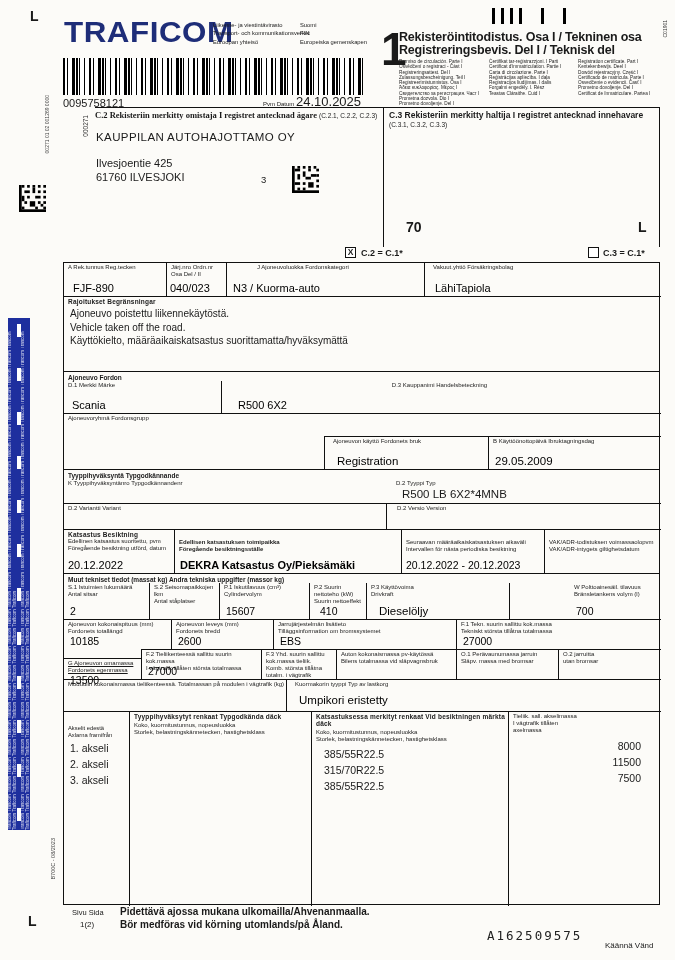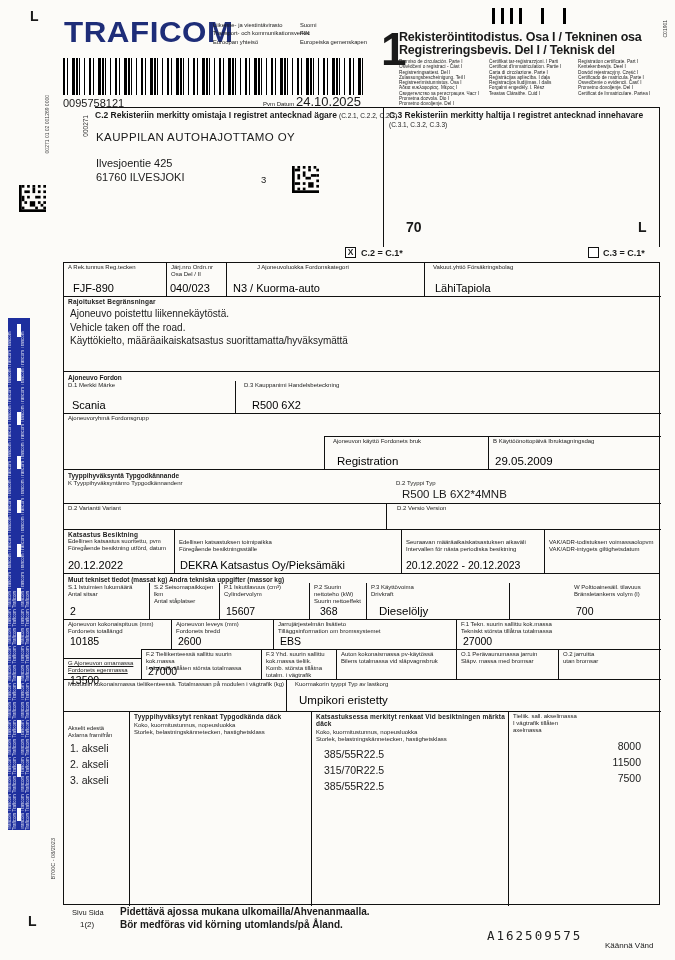--- a/index.html
+++ b/index.html
@@ -102,21 +102,21 @@
       <rect x="6" y="4" width="2" height="1" fill="#000"></rect>
     <rect x="2" y="6" width="1" height="1" fill="#000"></rect>
       <rect x="4" y="6" width="2" height="2" fill="#000"></rect>
       <rect x="7" y="6" width="1" height="1" fill="#000"></rect>
     <rect x="1" y="8" width="1" height="1" fill="#000"></rect>
       <rect x="6" y="8" width="1" height="1" fill="#000"></rect>
       <rect x="8" y="7" width="1" height="1" fill="#000"></rect>
   </svg>
 
   <div class="abs" style="left:95px;top:107px;width:565px;border-top:1.5px solid #111;"></div>
-  <div class="abs" style="left:95px;top:110px;font-size:7.5px;"><span class="b" style="font-size:8.5px;">C.2 Rekisteriin merkitty omistaja  I registret antecknad ägare</span> <span style="font-size:6.5px;">(C.2.1, C.2.2, C.2.3)</span></div>
+  <div class="abs" style="left:95px;top:110px;font-size:7.5px;"><span class="b" style="font-size:8.5px;font-family:Liberation Serif, serif;">C.2 Rekisteriin merkitty omistaja  I registret antecknad ägare</span> <span style="font-size:6.5px;">(C.2.1, C.2.2, C.2.3)</span></div>
   <div class="abs" style="left:96px;top:131px;font-size:11.5px;letter-spacing:.4px;">KAUPPILAN AUTOHAJOTTAMO OY</div>
   <div class="abs" style="left:96px;top:157px;font-size:11px;">Ilvesjoentie 425</div>
   <div class="abs" style="left:96px;top:171px;font-size:11px;">61760 ILVESJOKI</div>
   <div class="abs" style="left:261px;top:174px;font-size:9.5px;">3</div>
   <svg class="abs" style="left:292px;top:166px;" width="27" height="27" viewBox="0 0 10 10">
     <rect x="0" y="0" width="1" height="10" fill="#000"></rect>
       <rect x="0" y="9" width="10" height="1" fill="#000"></rect>
     <rect x="2" y="0" width="1" height="1" fill="#000"></rect>
       <rect x="4" y="0" width="1" height="1" fill="#000"></rect>
       <rect x="6" y="0" width="1" height="1" fill="#000"></rect>
@@ -174,21 +174,21 @@
       <div class="pre" style="font-size:10px;line-height:1.35;margin:2px 0 0 2px;">Ajoneuvo poistettu liikennekäytöstä.
 Vehicle taken off the road.
 Käyttökielto, määräaikaiskatsastus suorittamatta/hyväksymättä</div>
     </div>
 
     <div class="titlebar" style="top:108px;height:10px;">Ajoneuvo Fordon</div>
     <div class="cell nol" style="left:0;top:118px;width:167px;height:32px;border-top:none;">
       <div class="lbl">D.1 Merkki Märke</div>
       <div class="cv" style="left:8px;font-size:11px;">Scania</div>
     </div>
-    <div class="cell" style="left:171px;top:118px;width:430px;height:32px;border-top:none;">
+    <div class="cell" style="left:157px;top:118px;width:430px;height:32px;border-top:none;text-align:center;">
       <div class="lbl" style="padding-left:4px;">D.3 Kauppanimi Handelsbeteckning</div>
       <div class="cv" style="left:16px;font-size:11px;">R500 6X2</div>
     </div>
     <div class="cell nol" style="left:0;top:150px;width:597px;height:23px;">
       <div class="lbl">Ajoneuvoryhmä Fordonsgrupp</div>
     </div>
     <div class="cell" style="left:260px;top:173px;width:164px;height:33px;">
       <div class="lbl" style="padding-left:4px;">Ajoneuvon käyttö Fordonets bruk</div>
       <div class="cv" style="left:12px;font-size:11.5px;">Registration</div>
     </div>
@@ -211,21 +211,21 @@
     <div class="cell" style="left:322px;top:240px;width:275px;height:26px;">
       <div class="lbl" style="padding-left:6px;">D.2 Versio Version</div>
     </div>
 
     <div class="cell nol thick" style="left:0;top:266px;width:110px;height:44px;">
       <div class="sec">Katsastus Besiktning</div>
       <div class="lbl pre">Edellinen katsastus suoritettu, pvm
 Föregående besiktning utförd, datum</div>
       <div class="cv" style="left:4px;font-size:11px;">20.12.2022</div>
     </div>
-    <div class="cell thick" style="left:110px;top:266px;width:227px;height:44px;">
+    <div class="cell thick" style="left:110px;top:266px;width:227px;height:44px;font-weight:bold;">
       <div class="lbl pre" style="margin-top:8px;">Edellisen katsastuksen toimipaikka
 Föregående besiktningsställe</div>
       <div class="cv" style="left:5px;font-size:11px;">DEKRA Katsastus Oy/Pieksämäki</div>
     </div>
     <div class="cell thick" style="left:337px;top:266px;width:143px;height:44px;">
       <div class="lbl pre" style="margin-top:8px;">Seuraavan määräaikaiskatsastuksen aikaväli
 Intervallen för nästa periodiska besiktning</div>
       <div class="cv" style="left:4px;font-size:10.5px;">20.12.2022 - 20.12.2023</div>
     </div>
     <div class="cell thick" style="left:480px;top:266px;width:117px;height:44px;">
@@ -245,21 +245,21 @@
 Antal ståplatser</div>
     </div>
     <div class="cell" style="left:155px;top:320px;width:90px;height:36px;border-top:none;">
       <div class="lbl pre">P.1 Iskutilavuus (cm³)
 Cylindervolym</div>
       <div class="cv">15607</div>
     </div>
     <div class="cell" style="left:245px;top:320px;width:57px;height:36px;border-top:none;">
       <div class="lbl pre">P.2 Suurin nettoteho (kW)
 Suurin nettoeffekt</div>
-      <div class="cv" style="left:10px;">368</div>
+      <div class="cv" style="left:10px;">410</div>
     </div>
     <div class="cell" style="left:302px;top:320px;width:143px;height:36px;border-top:none;">
       <div class="lbl pre">P.3 Käyttövoima
 Drivkraft</div>
       <div class="cv" style="left:12px;font-size:11.5px;">Dieselöljy</div>
     </div>
     <div class="cell" style="left:445px;top:320px;width:152px;height:36px;border-top:none;">
       <div class="lbl pre" style="padding-left:60px;">W Polttoainesäil. tilavuus
 Bränsletankens volym (l)</div>
       <div class="cv" style="left:66px;">700</div>

